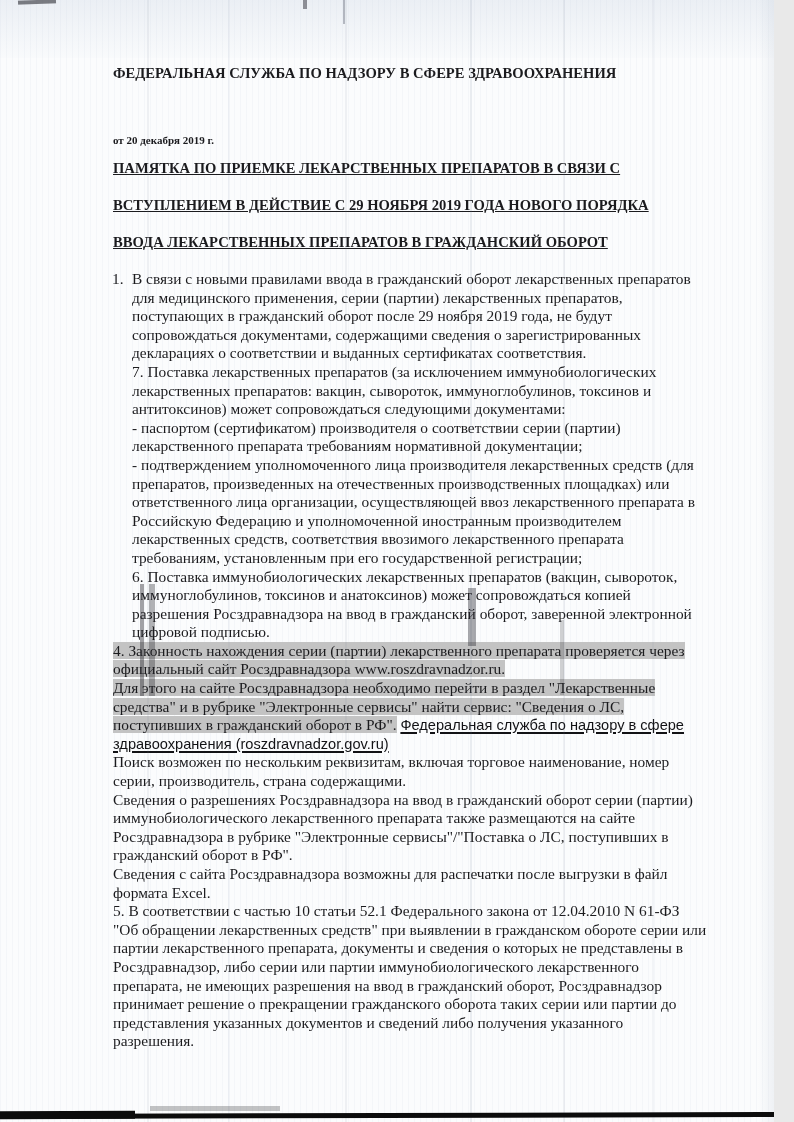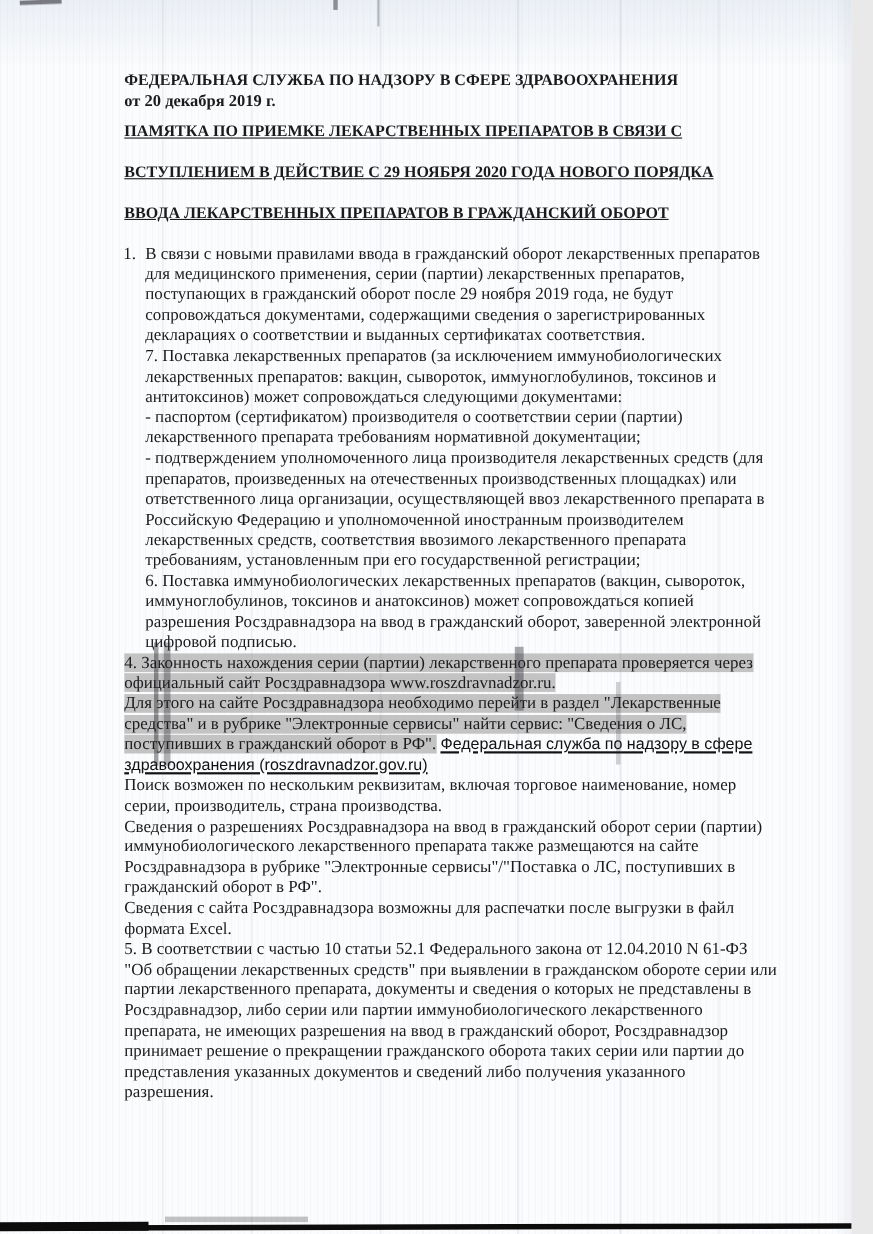--- a/index.html
+++ b/index.html
@@ -19,21 +19,21 @@
     position:absolute; left:0; top:0; width:100%; height:58px;
     background:linear-gradient(180deg, rgba(198,209,224,0.30), rgba(198,209,224,0.04));
   }
   .right-edge {
     position:absolute; right:0; top:0; width:16px; height:100%;
     background:linear-gradient(270deg, rgba(180,190,205,0.18), rgba(0,0,0,0));
   }
   .content { position:absolute; left:113px; top:64px; width:594px; }
 
   .org   { font-weight:bold; font-size:14.6px; line-height:19px; }
-  .date  { font-weight:bold; font-size:15px; line-height:19px; }
+  .date  { font-weight:bold; font-size:11px; line-height:19px;margin-top:48px; }
   .title { margin:10px 0 0 0; font-weight:bold; font-size:14.6px;text-decoration:underline; }
   .title-line { line-height:17px; margin-bottom:20px; }
   .title-line:last-child { margin-bottom:0; }
 
   main { display:block; margin-top:19px; font-size:15.4px; line-height:18.6px; }
   .para { margin:0; }
   .para.list { position:relative; padding-left:19px; }
   .para.list-cont { margin-left:19px; }
   .marker { position:absolute; left:-1px; top:0; }
 
@@ -75,33 +75,33 @@
 <div class="page">
   <div class="top-band"></div>
   <div class="right-edge"></div>
 
   <div class="content">
     <header>
       <div class="org">ФЕДЕРАЛЬНАЯ СЛУЖБА ПО НАДЗОРУ В СФЕРЕ ЗДРАВООХРАНЕНИЯ</div>
       <div class="date">от 20 декабря 2019 г.</div>
       <h1 class="title">
         <div class="title-line">ПАМЯТКА ПО ПРИЕМКЕ ЛЕКАРСТВЕННЫХ ПРЕПАРАТОВ В СВЯЗИ С</div>
-        <div class="title-line">ВСТУПЛЕНИЕМ В ДЕЙСТВИЕ С 29 НОЯБРЯ 2020 ГОДА НОВОГО ПОРЯДКА</div>
+        <div class="title-line">ВСТУПЛЕНИЕМ В ДЕЙСТВИЕ С 29 НОЯБРЯ 2019 ГОДА НОВОГО ПОРЯДКА</div>
         <div class="title-line">ВВОДА ЛЕКАРСТВЕННЫХ ПРЕПАРАТОВ В ГРАЖДАНСКИЙ ОБОРОТ</div>
       </h1>
     </header>
     <main>
         <div class="para list"><span class="marker">1.</span><span class="seg-normal">В связи с новыми правилами ввода в гражданский оборот лекарственных препаратов для медицинского применения, серии (партии) лекарственных препаратов, поступающих в гражданский оборот после 29 ноября 2019 года, не будут сопровождаться документами, содержащими сведения о зарегистрированных декларациях о соответствии и выданных сертификатах соответствия.</span></div>
         <div class="para list-cont"><span class="seg-normal">7. Поставка лекарственных препаратов (за исключением иммунобиологических лекарственных препаратов: вакцин, сывороток, иммуноглобулинов, токсинов и антитоксинов) может сопровождаться следующими документами:</span></div>
         <div class="para list-cont"><span class="seg-normal">- паспортом (сертификатом) производителя о соответствии серии (партии) лекарственного препарата требованиям нормативной документации;</span></div>
         <div class="para list-cont"><span class="seg-normal">- подтверждением уполномоченного лица производителя лекарственных средств (для препаратов, произведенных на отечественных производственных площадках) или ответственного лица организации, осуществляющей ввоз лекарственного препарата в Российскую Федерацию и уполномоченной иностранным производителем лекарственных средств, соответствия ввозимого лекарственного препарата требованиям, установленным при его государственной регистрации;</span></div>
         <div class="para list-cont"><span class="seg-normal">6. Поставка иммунобиологических лекарственных препаратов (вакцин, сывороток, иммуноглобулинов, токсинов и анатоксинов) может сопровождаться копией разрешения Росздравнадзора на ввод в гражданский оборот, заверенной электронной цифровой подписью.</span></div>
         <div class="para plain"><span class="seg-highlight">4. Законность нахождения серии (партии) лекарственного препарата проверяется через официальный сайт Росздравнадзора www.roszdravnadzor.ru. </span></div>
         <div class="para plain"><span class="seg-highlight">Для этого на сайте Росздравнадзора необходимо перейти в раздел "Лекарственные средства" и в рубрике "Электронные сервисы" найти сервис: "Сведения о ЛС, поступивших в гражданский оборот в РФ".</span><span class="seg-normal"> </span><span class="seg-link">Федеральная служба по надзору в сфере здравоохранения (roszdravnadzor.gov.ru)</span></div>
-        <div class="para plain"><span class="seg-normal">Поиск возможен по нескольким реквизитам, включая торговое наименование, номер серии, производитель, страна производства.</span></div>
+        <div class="para plain"><span class="seg-normal">Поиск возможен по нескольким реквизитам, включая торговое наименование, номер серии, производитель, страна содержащими.</span></div>
         <div class="para plain"><span class="seg-normal">Сведения о разрешениях Росздравнадзора на ввод в гражданский оборот серии (партии) иммунобиологического лекарственного препарата также размещаются на сайте Росздравнадзора в рубрике "Электронные сервисы"/"Поставка о ЛС, поступивших в гражданский оборот в РФ".</span></div>
         <div class="para plain"><span class="seg-normal">Сведения с сайта Росздравнадзора возможны для распечатки после выгрузки в файл формата Excel.</span></div>
         <div class="para plain"><span class="seg-normal">5. В соответствии с частью 10 статьи 52.1 Федерального закона от 12.04.2010 N 61-ФЗ "Об обращении лекарственных средств" при выявлении в гражданском обороте серии или партии лекарственного препарата, документы и сведения о которых не представлены в Росздравнадзор, либо серии или партии иммунобиологического лекарственного препарата, не имеющих разрешения на ввод в гражданский оборот, Росздравнадзор принимает решение о прекращении гражданского оборота таких серии или партии до представления указанных документов и сведений либо получения указанного разрешения.</span></div>
       </main>
   </div>
 
   <div class="overlay">
     <div class="streak s1"></div>
     <div class="streak s2"></div>
     <div class="streak s3"></div>

